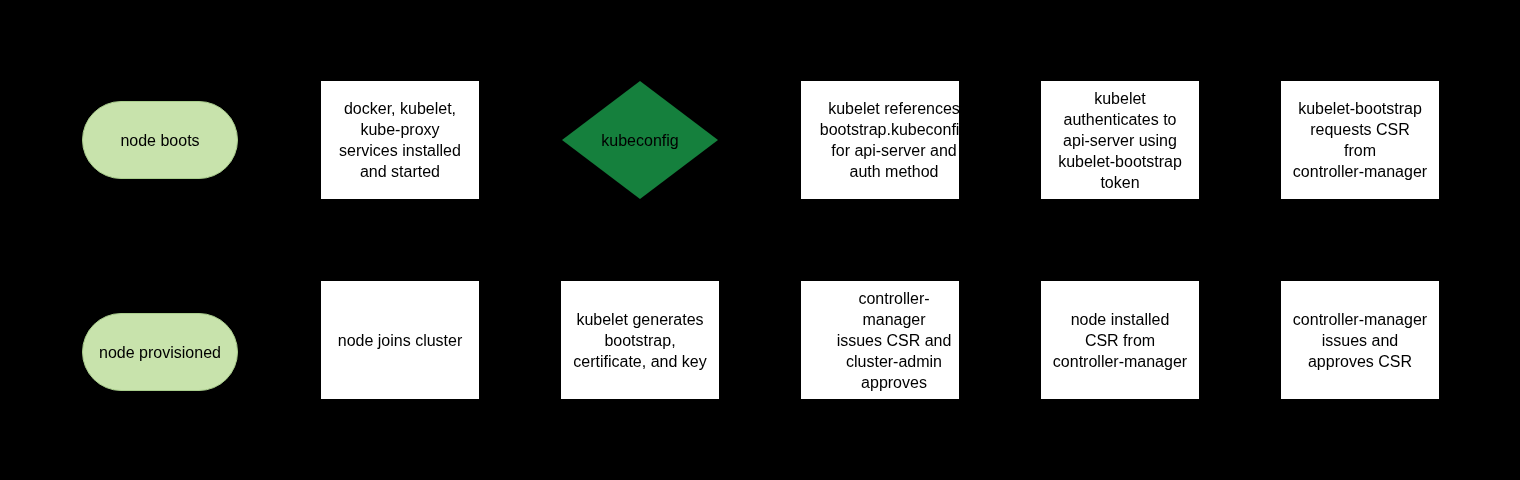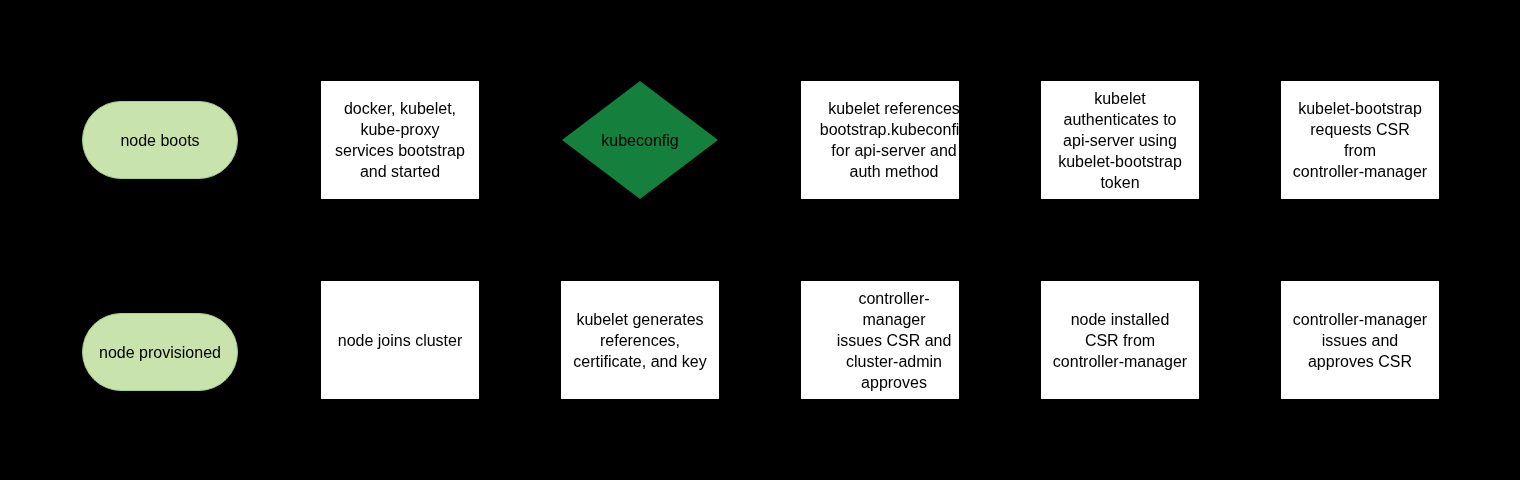--- a/index.html
+++ b/index.html
@@ -68,21 +68,21 @@
 
 <div class="canvas">
 
   <div class="node terminator r1 c1">
     <span>node boots</span>
   </div>
 
   <div class="node process r1 c2">
     <span>docker, kubelet,
 kube-proxy
-services bootstrap
+services installed
 and started</span>
   </div>
 
   <div class="node decision r1 c3">
     <span>kubeconfig</span>
   </div>
 
   <div class="node process r1 c4">
     <span>kubelet references
 bootstrap.kubeconfig
@@ -108,21 +108,21 @@
   <div class="node terminator r2 c1">
     <span>node provisioned</span>
   </div>
 
   <div class="node process r2 c2">
     <span>node joins cluster</span>
   </div>
 
   <div class="node process r2 c3">
     <span>kubelet generates
-references,
+bootstrap,
 certificate, and key</span>
   </div>
 
   <div class="node process r2 c4">
     <span>controller-manager
 issues CSR and
 cluster-admin
 approves</span>
   </div>
 

